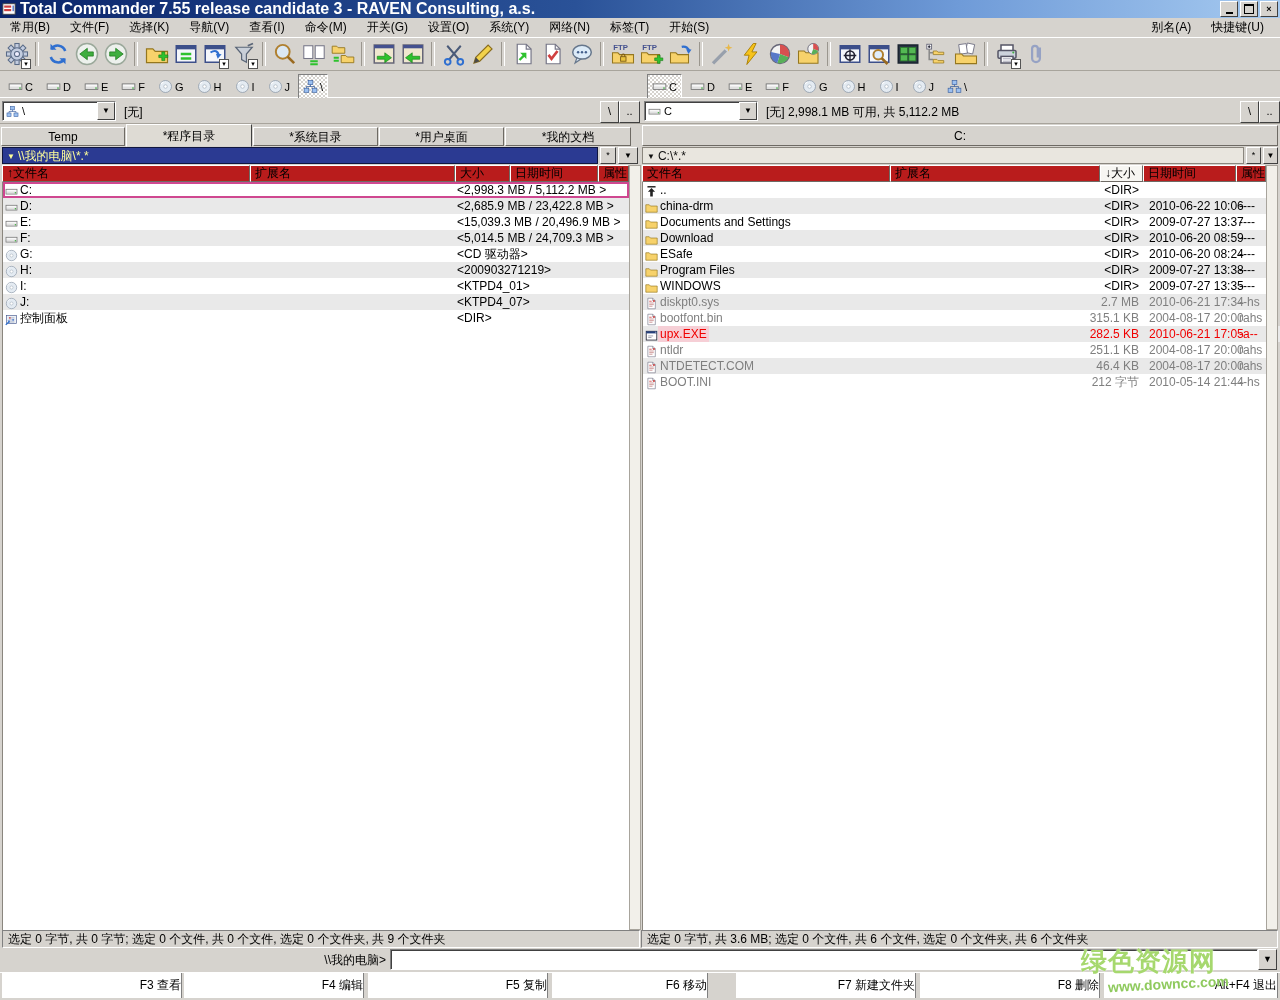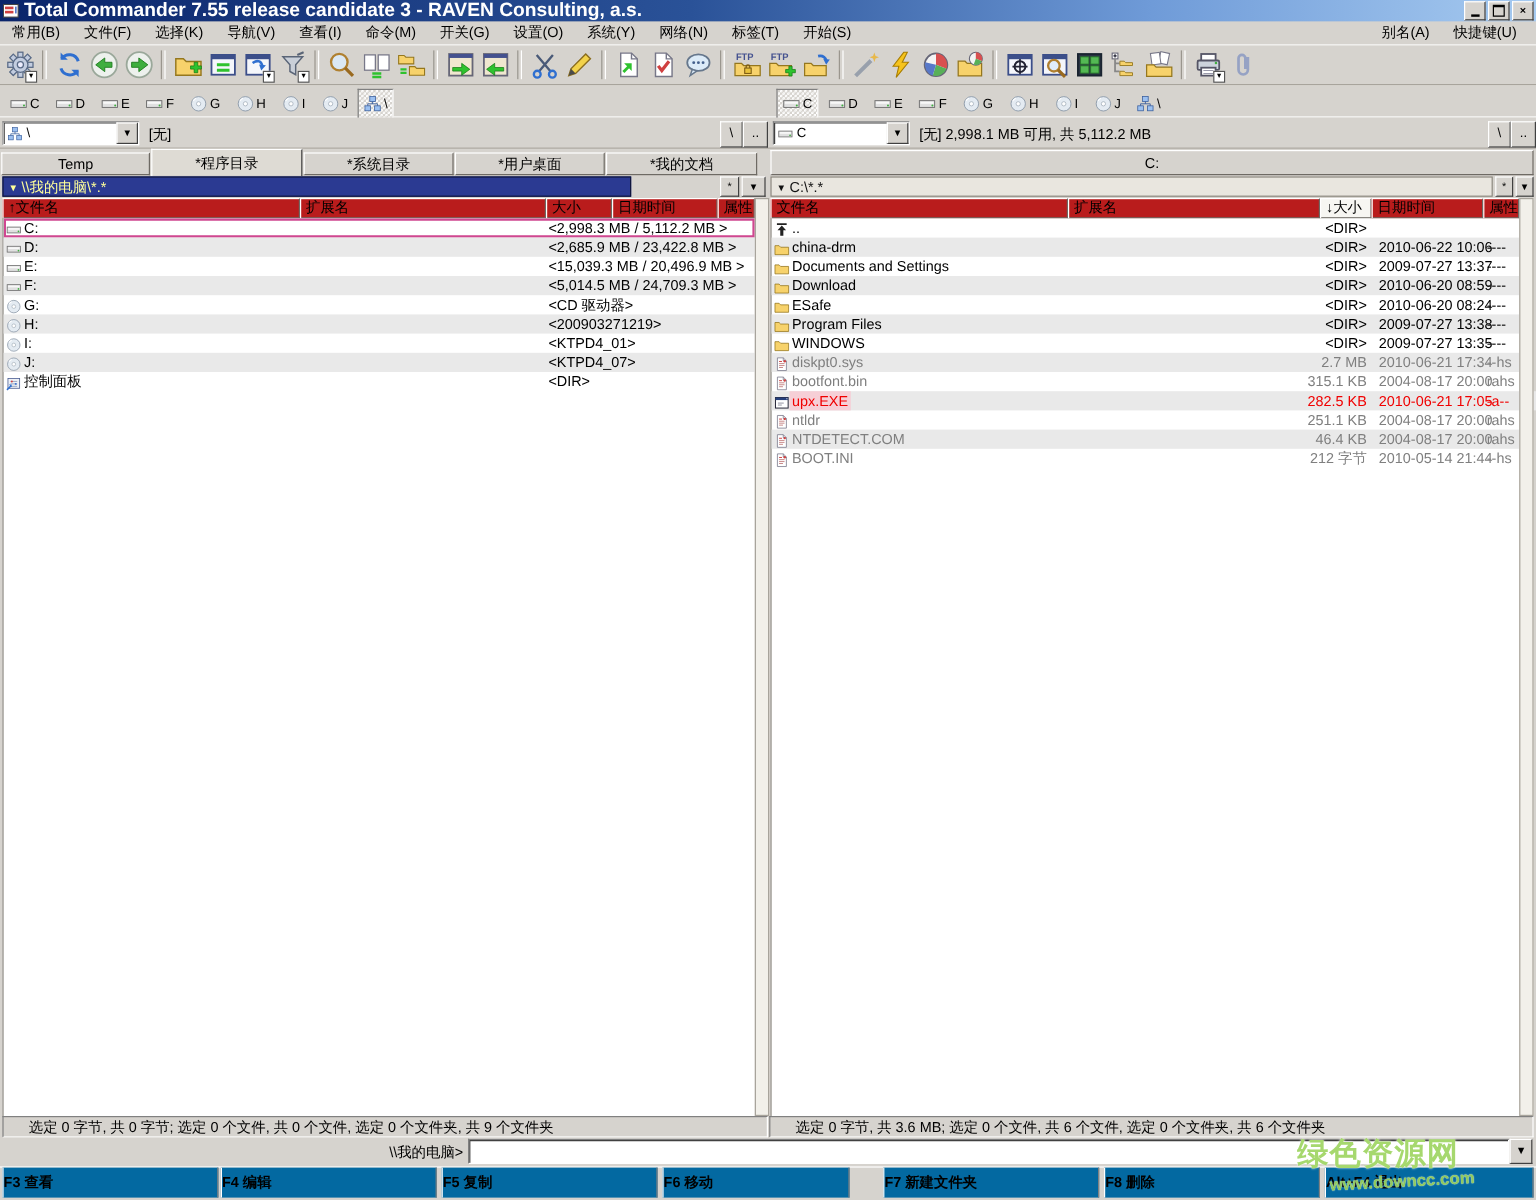--- a/index.html
+++ b/index.html
@@ -49,21 +49,21 @@
   .vol{position:absolute;top:104px;white-space:nowrap;}
   .sq{position:absolute;top:101px;height:20px;background:#d6d3ce;border:1px solid;border-color:#fff #404040 #404040 #fff;
     text-align:center;font-size:11px;line-height:18px;}
   
   #tabrow{left:0;top:124px;width:1280px;height:23px;background:#d6d3ce;}
   .tab{position:absolute;top:127px;height:19px;background:#d6d3ce;border:1px solid;border-color:#fff #6e6a64 #6e6a64 #fff;
     text-align:center;line-height:18px;box-sizing:border-box;overflow:hidden;white-space:nowrap;}
   .tab.active{top:124px;height:23px;line-height:22px;border-color:#fff #404040 #d6d3ce #fff;background:#dedbd4;}
   
   .pathbar{position:absolute;top:147px;height:17px;line-height:16px;padding-left:4px;box-sizing:border-box;white-space:nowrap;overflow:hidden;}
-  #path-left{left:2px;width:524px;background:#2b3a92;color:#ffff9a;border:1px solid #10163e;}
+  #path-left{left:2px;width:596px;background:#2b3a92;color:#ffff9a;border:1px solid #10163e;}
   #path-right{left:642px;width:602px;background:#e9e6df;color:#111;border:1px solid #8a867e;}
   .pcaret{font-size:8px;margin-right:3px;vertical-align:1px;}
   .pbtn{position:absolute;top:147px;height:17px;background:#d6d3ce;border:1px solid;border-color:#fff #404040 #404040 #fff;
     text-align:center;font-size:9px;line-height:15px;box-sizing:border-box;}
   
   .hcell{position:absolute;top:165px;height:17px;background:#b91c1c;border:1px solid;border-color:#fff #6e6a64 #6e6a64 #fff;
     line-height:15px;padding-left:4px;box-sizing:border-box;white-space:nowrap;overflow:hidden;}
   .hcell.sorted{background:#f7f6f2;}
   
   .list{position:absolute;top:182px;height:748px;background:#fff;border-left:1px solid #8a867e;box-sizing:border-box;}
@@ -79,37 +79,37 @@
   .row .c-date{position:absolute;left:506px;}
   .row .c-attr{position:absolute;left:596px;}
   .row.dim{color:#7f7f7f;}
   .row.selected{color:#f00000;}
   .row.selected .c-name{background:#f6cfd6;padding:0 2px;left:15px;}
   
   .scrolltrack{position:absolute;top:165px;height:765px;width:12px;background:#f2f0ea;
     border:1px solid #a8a49c;box-sizing:border-box;}
   
   .statusbar{position:absolute;top:930px;height:18px;background:#d6d3ce;border:1px solid;
-    border-color:#808080 #fff #fff #808080;line-height:16px;padding-left:21px;box-sizing:border-box;white-space:nowrap;}
+    border-color:#808080 #fff #fff #808080;line-height:16px;padding-left:5px;box-sizing:border-box;white-space:nowrap;}
   
   #cmdrow{left:0;top:948px;width:1280px;height:24px;background:#d6d3ce;}
   #cmd-prompt{position:absolute;left:200px;top:952px;width:186px;text-align:right;white-space:nowrap;}
   #cmd-input{position:absolute;left:390px;top:949px;width:868px;height:21px;border:1px solid;
     border-color:#808080 #fff #fff #808080;box-shadow:inset 1px 1px 0 #404040;background:#fff;
     font-family:"Liberation Sans","DejaVu Sans",sans-serif;font-size:12px;padding:0 3px;box-sizing:border-box;}
   #cmd-drop{position:absolute;left:1258px;top:949px;width:19px;height:21px;background:#d6d3ce;
     border:1px solid;border-color:#fff #404040 #404040 #fff;text-align:center;font-size:9px;line-height:19px;box-sizing:border-box;}
   #wm1{position:absolute;left:1016px;top:944px;width:200px;text-align:right;font-size:26px;font-weight:bold;
     color:#a6d86e;letter-spacing:1px;text-shadow:0 0 2px #ffffff;pointer-events:none;z-index:6;}
   #wm2{position:absolute;left:1108px;top:976px;font-size:14px;font-weight:bold;color:#8fca5e;
     text-shadow:0 0 1px #fff;transform:rotate(-3deg);pointer-events:none;z-index:6;}
   
   #fnbar{left:0;top:972px;width:1280px;height:28px;background:#d6d3ce;border-top:1px solid #fff;box-sizing:border-box;}
-  .fnbtn{position:absolute;top:973px;height:25px;background:#0369a1;text-align:left;line-height:24px;
-    border-left:1px solid #fff;border-right:1px solid #808080;box-sizing:border-box;white-space:nowrap;overflow:hidden;font-weight:bold;}
+  .fnbtn{position:absolute;top:973px;height:25px;background:#ffffff;text-align:right;line-height:24px;
+    border-left:1px solid #fff;border-right:1px solid #808080;box-sizing:border-box;white-space:nowrap;overflow:hidden;}
   svg{display:block;}
   .ico-inline{display:inline-block;vertical-align:middle;}
 </style>
 </head>
 <body>
 
 <div id="root">
 
   <div id="titlebar" class="abs">
     <span id="app-icon"><svg class="ico-inline" width="14" height="14" viewBox="0 0 16 16" xmlns="http://www.w3.org/2000/svg">

